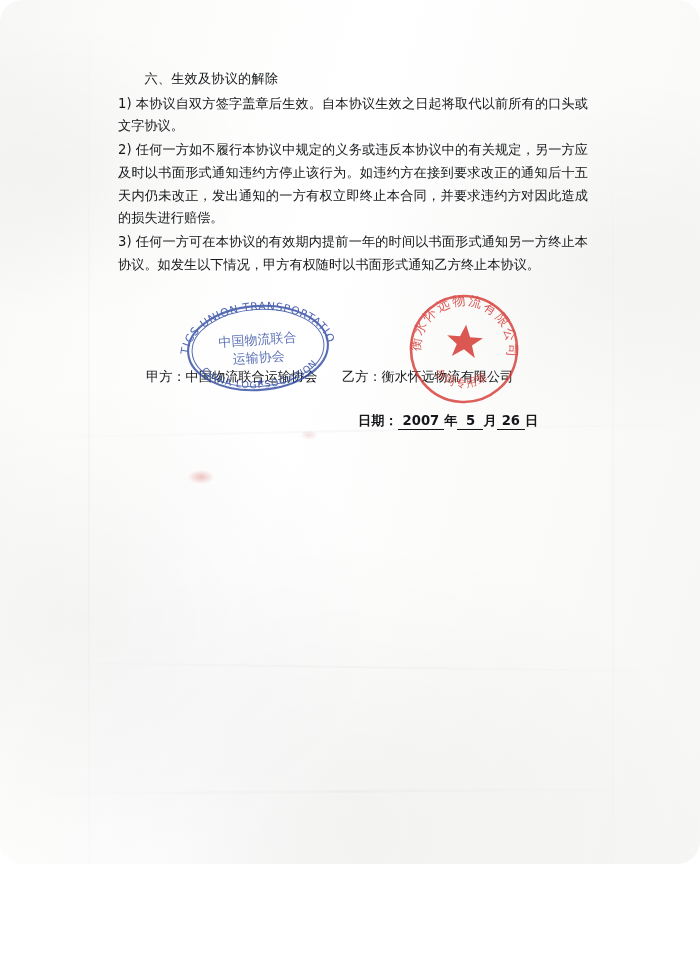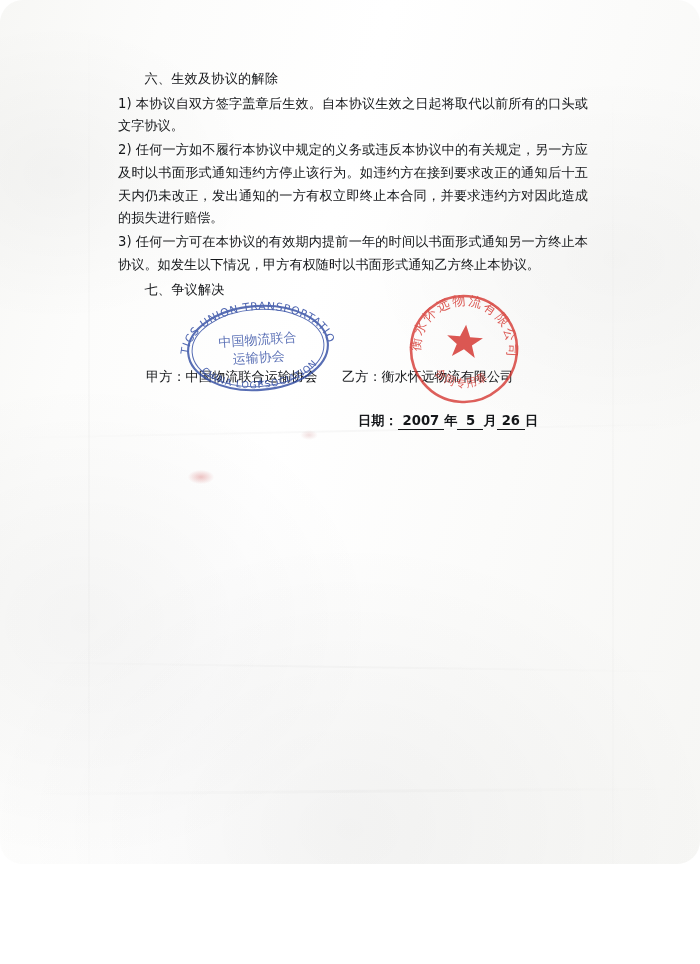--- a/index.html
+++ b/index.html
@@ -159,21 +159,20 @@
   <div class="crease v1"></div>
   <div class="crease v2"></div>
 
   <div class="doc-body">
 
     <div class="section-head">六、生效及协议的解除</div>
     <p class="para">1) 本协议自双方签字盖章后生效。自本协议生效之日起将取代以前所有的口头或文字协议。</p>
     <p class="para">2) 任何一方如不履行本协议中规定的义务或违反本协议中的有关规定，另一方应及时以书面形式通知违约方停止该行为。如违约方在接到要求改正的通知后十五天内仍未改正，发出通知的一方有权立即终止本合同，并要求违约方对因此造成的损失进行赔偿。</p>
     <p class="para">3) 任何一方可在本协议的有效期内提前一年的时间以书面形式通知另一方终止本协议。如发生以下情况，甲方有权随时以书面形式通知乙方终止本协议。</p>
 
-    <div class="section-head" style="margin-top:3px;">七、争议解决</div>
   </div>
 
   <div class="sig-row">
     <div class="sig-a">
       <span>甲方：</span><span>中国物流联合运输协会</span>
     </div>
     <div class="sig-b">
       <span>乙方：</span><span>衡水怀远物流有限公司</span>
     </div>
   </div>

